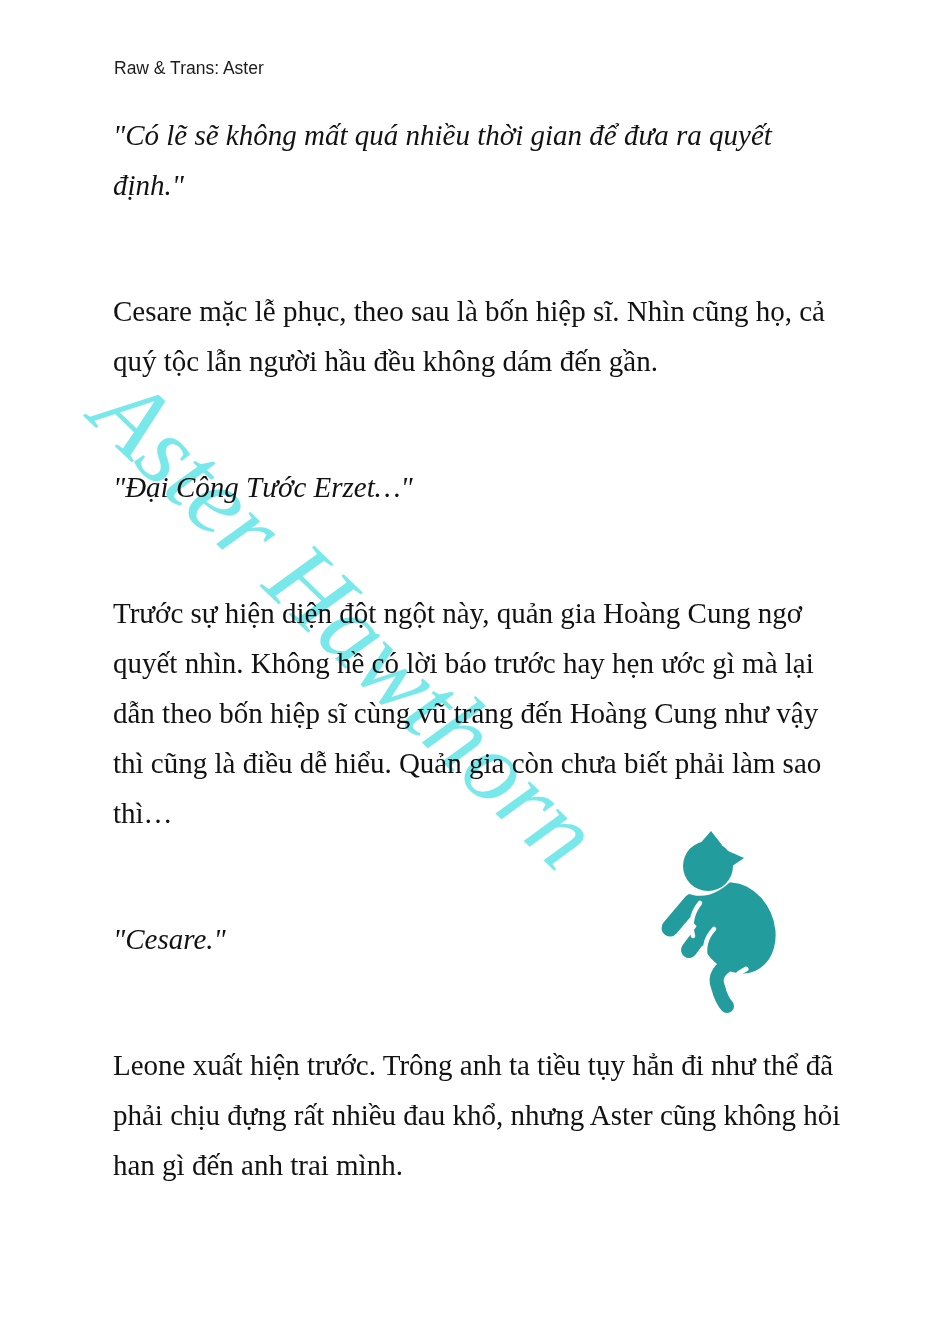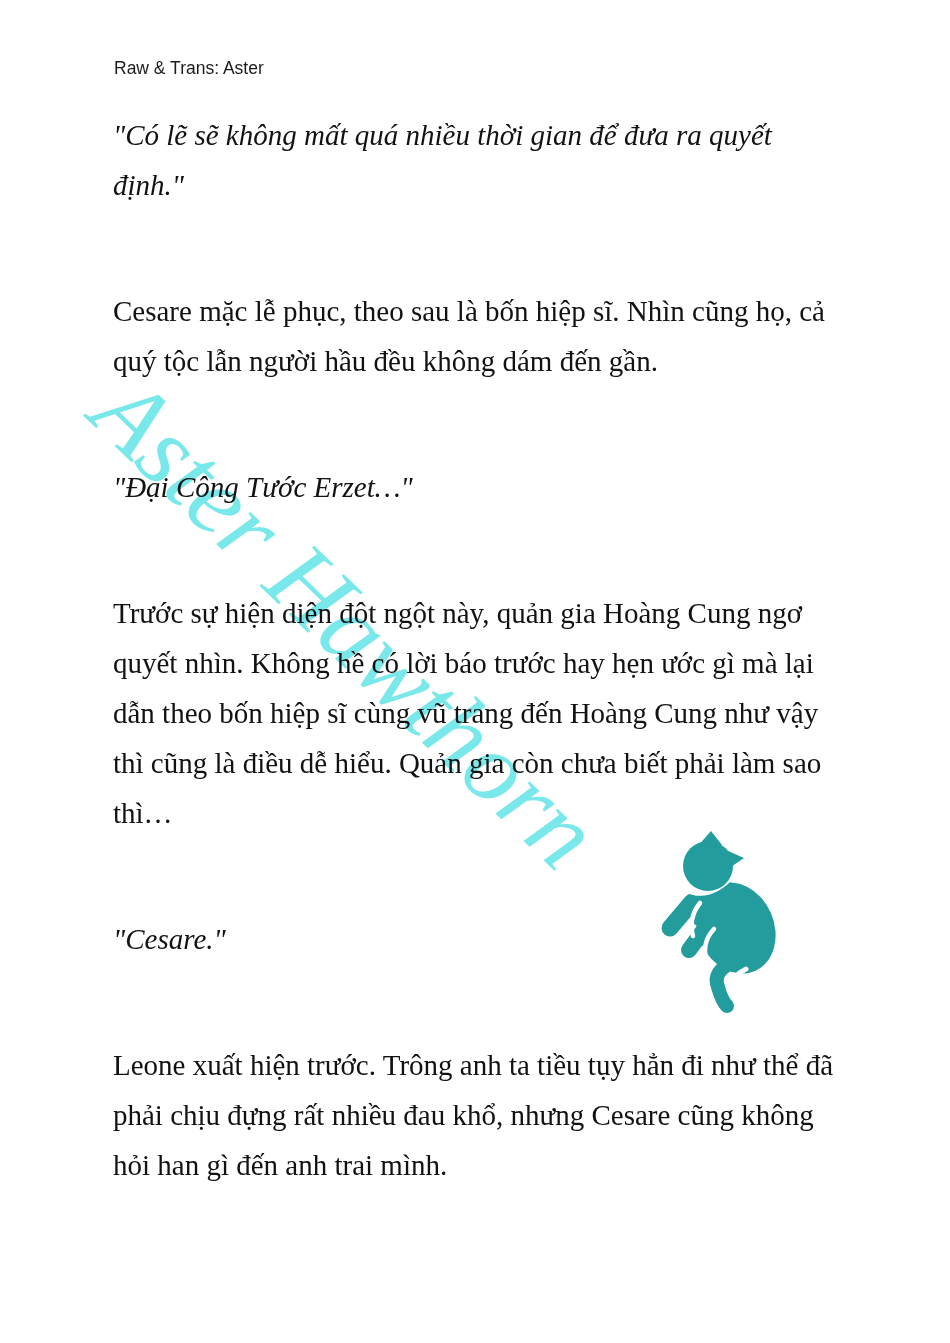--- a/index.html
+++ b/index.html
@@ -104,16 +104,16 @@
       <polygon class="fill" points="71,21 96,32 77,45"></polygon>
     </svg>
   </div>
 
   <div class="content">
     <p class="it">"Có lẽ sẽ không mất quá nhiều thời gian để đưa ra quyết định."</p>
     <p class="rm">Cesare mặc lễ phục, theo sau là bốn hiệp sĩ. Nhìn cũng họ, cả quý tộc lẫn người hầu đều không dám đến gần.</p>
     <p class="it">"Đại Công Tước Erzet…"</p>
     <p class="rm">Trước sự hiện diện đột ngột này, quản gia Hoàng Cung ngơ quyết nhìn. Không hề có lời báo trước hay hẹn ước gì mà lại dẫn theo bốn hiệp sĩ cùng vũ trang đến Hoàng Cung như vậy thì cũng là điều dễ hiểu. Quản gia còn chưa biết phải làm sao thì…</p>
     <p class="it">"Cesare."</p>
-    <p class="rm">Leone xuất hiện trước. Trông anh ta tiều tụy hẳn đi như thể đã phải chịu đựng rất nhiều đau khổ, nhưng Cesare cũng không hỏi han gì đến anh trai mình.</p>
+    <p class="rm">Leone xuất hiện trước. Trông anh ta tiều tụy hẳn đi như thể đã phải chịu đựng rất nhiều đau khổ, nhưng Aster cũng không hỏi han gì đến anh trai mình.</p>
   </div>
 
 </div>
 
 </body></html>

